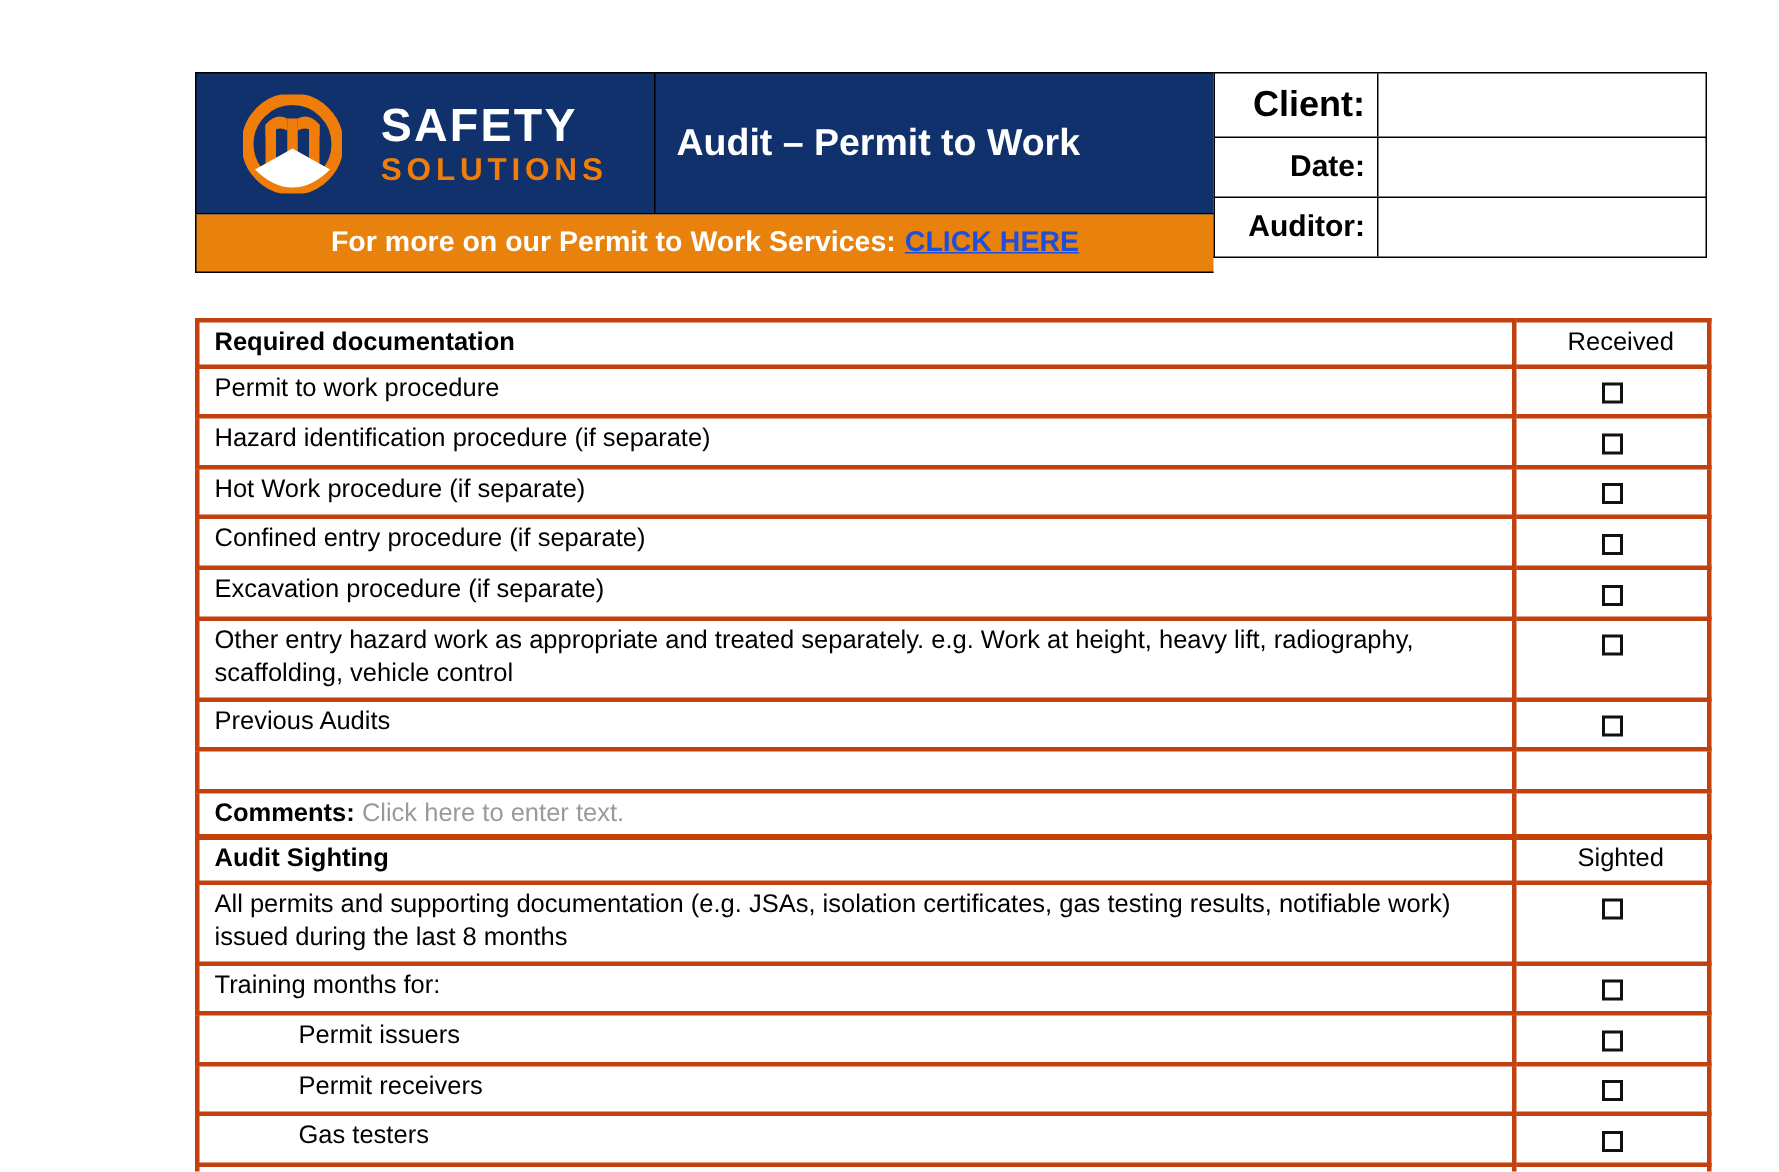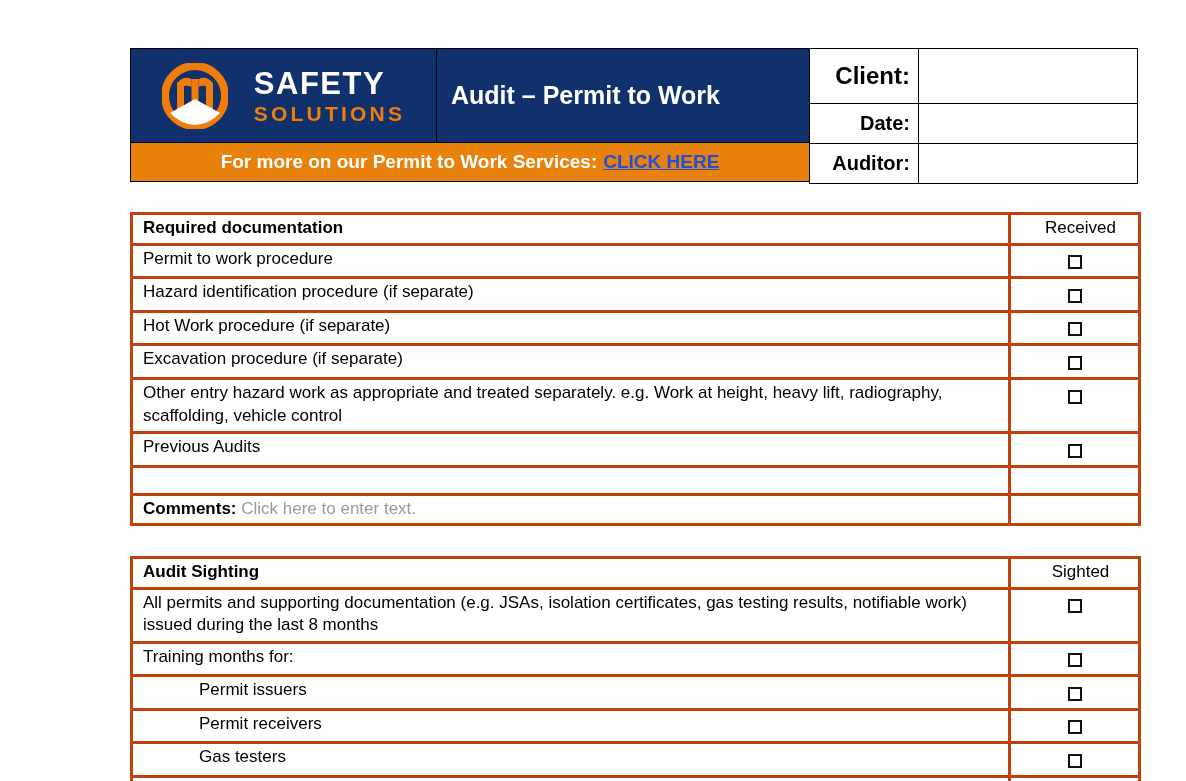--- a/index.html
+++ b/index.html
@@ -145,21 +145,21 @@
     display: flex;
     align-items: center;
     justify-content: flex-end;
     padding-right: 8px;
     font-weight: bold;
   }
   .hr-value {
     flex: 1 1 auto;
     box-sizing: border-box;
   }
-  .hr-row.r-client { height: 56px; }
+  .hr-row.r-client { height: 44px; }
   .hr-row.r-client .hr-label { font-size: 24px; }
   .hr-row.r-date { height: 40px; }
   .hr-row.r-date .hr-label { font-size: 20px; }
   .hr-row.r-auditor { height: 40px; }
   .hr-row.r-auditor .hr-label { font-size: 20px; }
 
   
   .check-table {
     position: absolute;
     left: 130px;
@@ -289,20 +289,24 @@
       </tr>
       <tr>
         <td class="body-cell">Hazard identification procedure (if separate)</td>
         <td class="mark"><span class="chk"></span></td>
       </tr>
       <tr>
         <td class="body-cell">Hot Work procedure (if separate)</td>
         <td class="mark"><span class="chk"></span></td>
       </tr>
       <tr>
+        <td class="body-cell">Confined entry procedure (if separate)</td>
+        <td class="mark"><span class="chk"></span></td>
+      </tr>
+      <tr>
         <td class="body-cell">Excavation procedure (if separate)</td>
         <td class="mark"><span class="chk"></span></td>
       </tr>
       <tr>
         <td class="body-cell tall">Other entry hazard work as appropriate and treated separately. e.g. Work at height, heavy lift, radiography, scaffolding, vehicle control</td>
         <td class="mark"><span class="chk"></span></td>
       </tr>
       <tr>
         <td class="body-cell">Previous Audits</td>
         <td class="mark"><span class="chk"></span></td>

